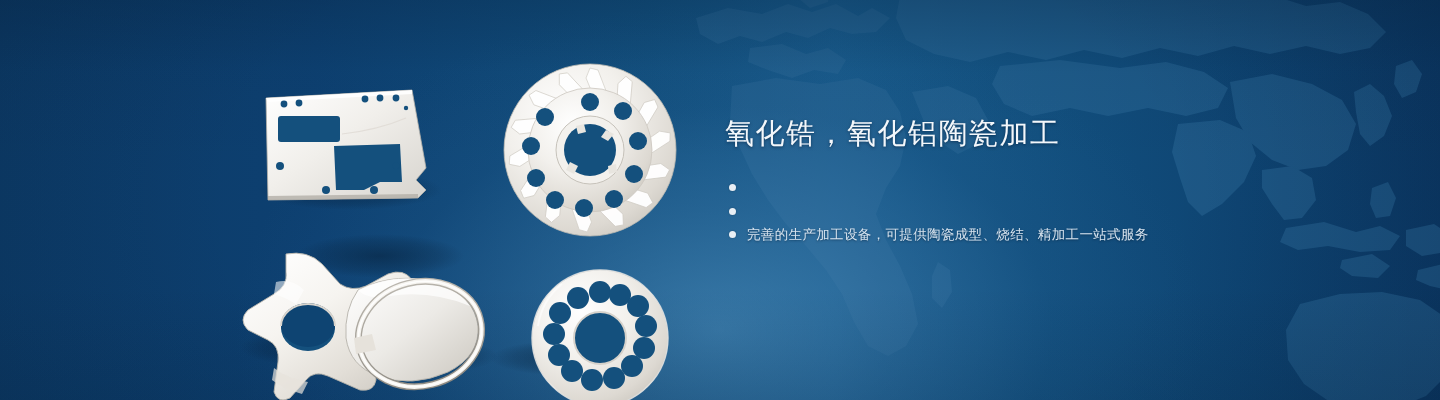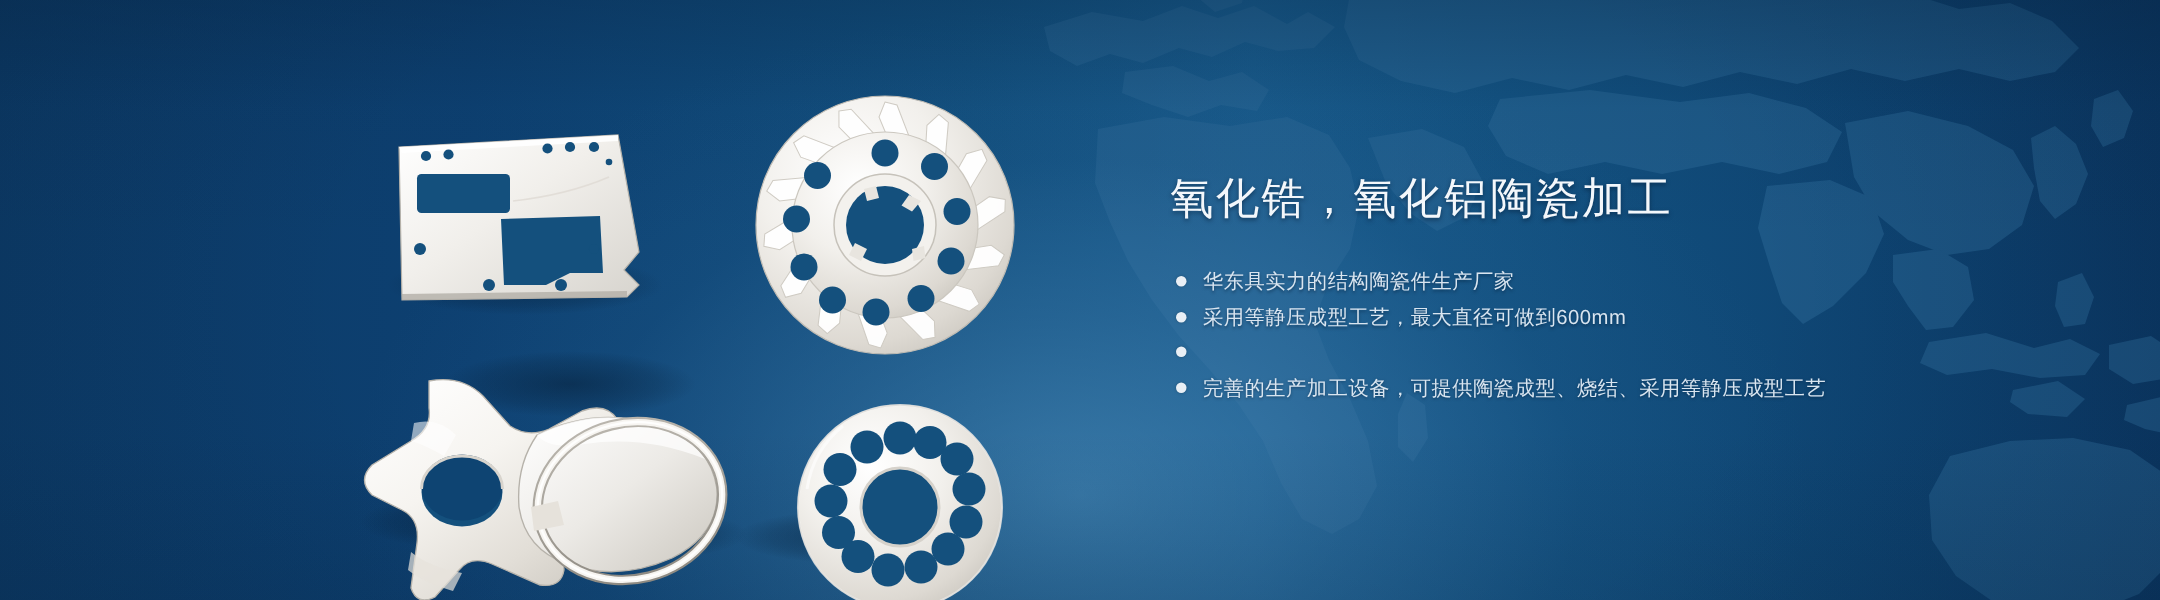--- a/index.html
+++ b/index.html
@@ -67,21 +67,21 @@
   .products{
     position:absolute;
     left:230px;top:38px;
     width:480px;height:340px;
   }
   .products svg{display:block;width:100%;height:100%;overflow:visible;}
 
   
   .copy{
     position:absolute;
-    left:780px;top:112px;
+    left:725px;top:112px;
     width:560px;
   }
   .headline{
     margin:0;
     font-size:29px;
     font-weight:400;
     letter-spacing:1.5px;
     color:#f3f7fb;
     line-height:42px;
     white-space:nowrap;
@@ -370,29 +370,24 @@
       </g>
     </svg>
   </div>
 
   <div class="copy">
     <h1 class="headline">氧化锆，氧化铝陶瓷加工</h1>
 
     <ul class="bullets">
       <li class="bullet">
         <span class="dot"></span>
-        <span class="bullet-text">华东具实力的结构陶瓷件生产厂家</span>
-      </li>
-      <li class="bullet">
-        <span class="dot"></span>
-        <span class="bullet-text">采用等静压成型工艺，最大直径可做到600mm</span>
       </li>
       <li class="bullet">
         <span class="dot"></span>
       </li>
       <li class="bullet">
         <span class="dot"></span>
-        <span class="bullet-text">完善的生产加工设备，可提供陶瓷成型、烧结、采用等静压成型工艺</span>
+        <span class="bullet-text">完善的生产加工设备，可提供陶瓷成型、烧结、精加工一站式服务</span>
       </li>
     </ul>
   </div>
 
 </div>
 
 </body></html>

